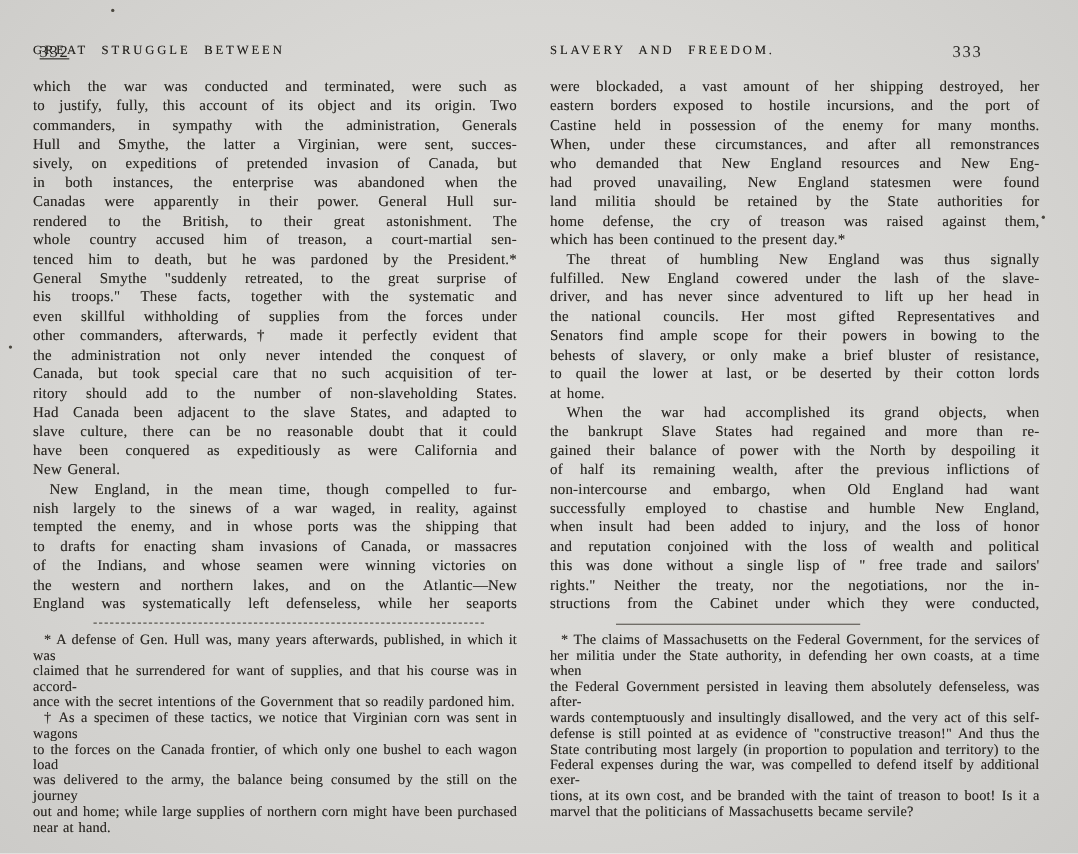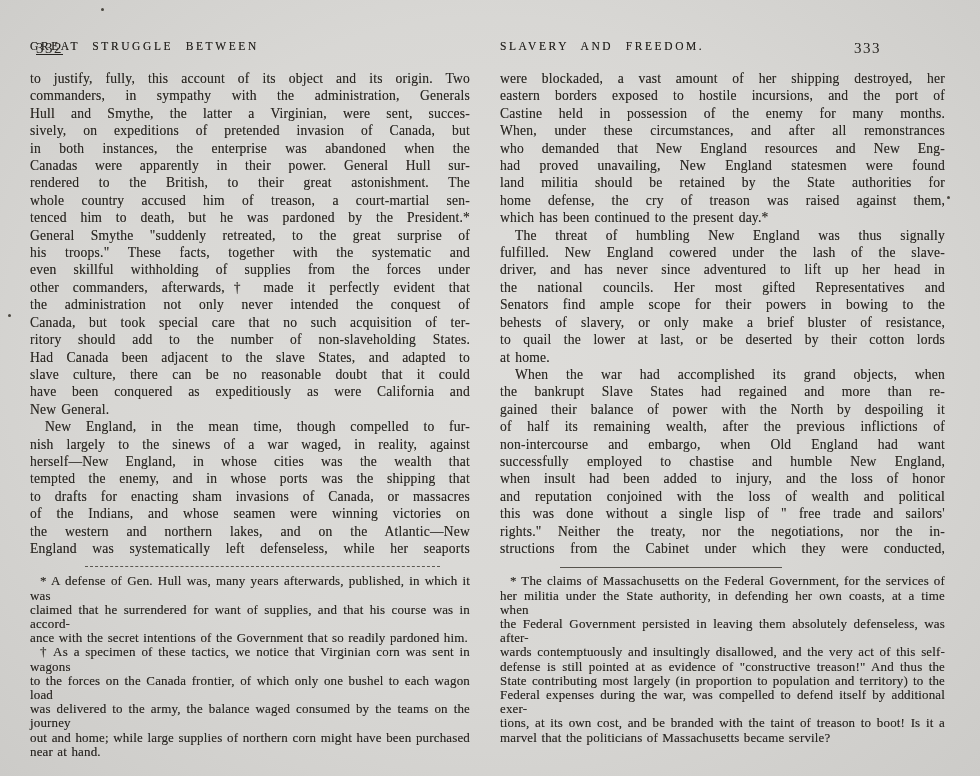--- a/index.html
+++ b/index.html
@@ -10,21 +10,21 @@
     color:#2b2823;
   }
   .page{position:absolute;top:40px;}
   .page-left{left:30px;width:440px;}
   .page-right{left:500px;width:445px;}
   .pagehead{position:relative;height:18px;}
   .pagenum{
     position:absolute;top:0;font-size:15px;letter-spacing:1.5px;color:#262420;
   }
   .pagenum.left{left:6px;text-decoration:underline;}
-  .pagenum.right{right:64px;}
+  .pagenum.right{right:52px;}
   .runhead{
     font-size:11.5px;letter-spacing:2.6px;word-spacing:7px;
     color:#262420;text-shadow:0 0 .5px rgba(40,38,34,.55);
   }
   .bodytext{
     margin-top:12px;font-size:13.6px;line-height:17.4px;
     letter-spacing:.2px;word-spacing:1.4px;
     text-shadow:0 0 .45px rgba(43,40,35,.5);
   }
   .line{
@@ -51,20 +51,21 @@
 <div class="speck" style="left:8px;top:314px;width:3px;height:3px;"></div>
 <div class="speck" style="left:947px;top:196px;width:3px;height:3px;"></div>
 <div class="speck" style="left:733px;top:722px;width:2px;height:2px;"></div>
 
 <div class="page page-left">
   <div class="pagehead">
     <span class="pagenum left">332</span>
     <div class="runhead">GREAT STRUGGLE BETWEEN</div>
   </div>
   <div class="bodytext">
+      <div class="line">which the war was conducted and terminated, were such as</div>
       <div class="line">to justify, fully, this account of its object and its origin. Two</div>
       <div class="line">commanders, in sympathy with the administration, Generals</div>
       <div class="line">Hull and Smythe, the latter a Virginian, were sent, succes-</div>
       <div class="line">sively, on expeditions of pretended invasion of Canada, but</div>
       <div class="line">in both instances, the enterprise was abandoned when the</div>
       <div class="line">Canadas were apparently in their power. General Hull sur-</div>
       <div class="line">rendered to the British, to their great astonishment. The</div>
       <div class="line">whole country accused him of treason, a court-martial sen-</div>
       <div class="line">tenced him to death, but he was pardoned by the President.*</div>
       <div class="line">General Smythe "suddenly retreated, to the great surprise of</div>
@@ -73,35 +74,34 @@
       <div class="line">other commanders, afterwards,† made it perfectly evident that</div>
       <div class="line">the administration not only never intended the conquest of</div>
       <div class="line">Canada, but took special care that no such acquisition of ter-</div>
       <div class="line">ritory should add to the number of non-slaveholding States.</div>
       <div class="line">Had Canada been adjacent to the slave States, and adapted to</div>
       <div class="line">slave culture, there can be no reasonable doubt that it could</div>
       <div class="line">have been conquered as expeditiously as were California and</div>
       <div class="line final">New General.</div>
       <div class="line indent">New England, in the mean time, though compelled to fur-</div>
       <div class="line">nish largely to the sinews of a war waged, in reality, against</div>
-      <div class="line">herself—New England, in whose cities was the wealth that</div>
       <div class="line">tempted the enemy, and in whose ports was the shipping that</div>
       <div class="line">to drafts for enacting sham invasions of Canada, or massacres</div>
       <div class="line">of the Indians, and whose seamen were winning victories on</div>
       <div class="line">the western and northern lakes, and on the Atlantic—New</div>
       <div class="line">England was systematically left defenseless, while her seaports</div>
     </div>
   <div class="footrule dashed"></div>
   <div class="footnotes">
       <div class="line indent">* A defense of Gen. Hull was, many years afterwards, published, in which it was</div>
       <div class="line">claimed that he surrendered for want of supplies, and that his course was in accord-</div>
       <div class="line final">ance with the secret intentions of the Government that so readily pardoned him.</div>
       <div class="line indent">† As a specimen of these tactics, we notice that Virginian corn was sent in wagons</div>
       <div class="line">to the forces on the Canada frontier, of which only one bushel to each wagon load</div>
-      <div class="line">was delivered to the army, the balance waged consumed by the teams on the journey</div>
+      <div class="line">was delivered to the army, the balance being consumed by the still on the journey</div>
       <div class="line">out and home; while large supplies of northern corn might have been purchased</div>
       <div class="line final">near at hand.</div>
     </div>
 </div>
 
 <div class="page page-right">
   <div class="pagehead">
     <span class="pagenum right">333</span>
     <div class="runhead">SLAVERY AND FREEDOM.</div>
   </div>

